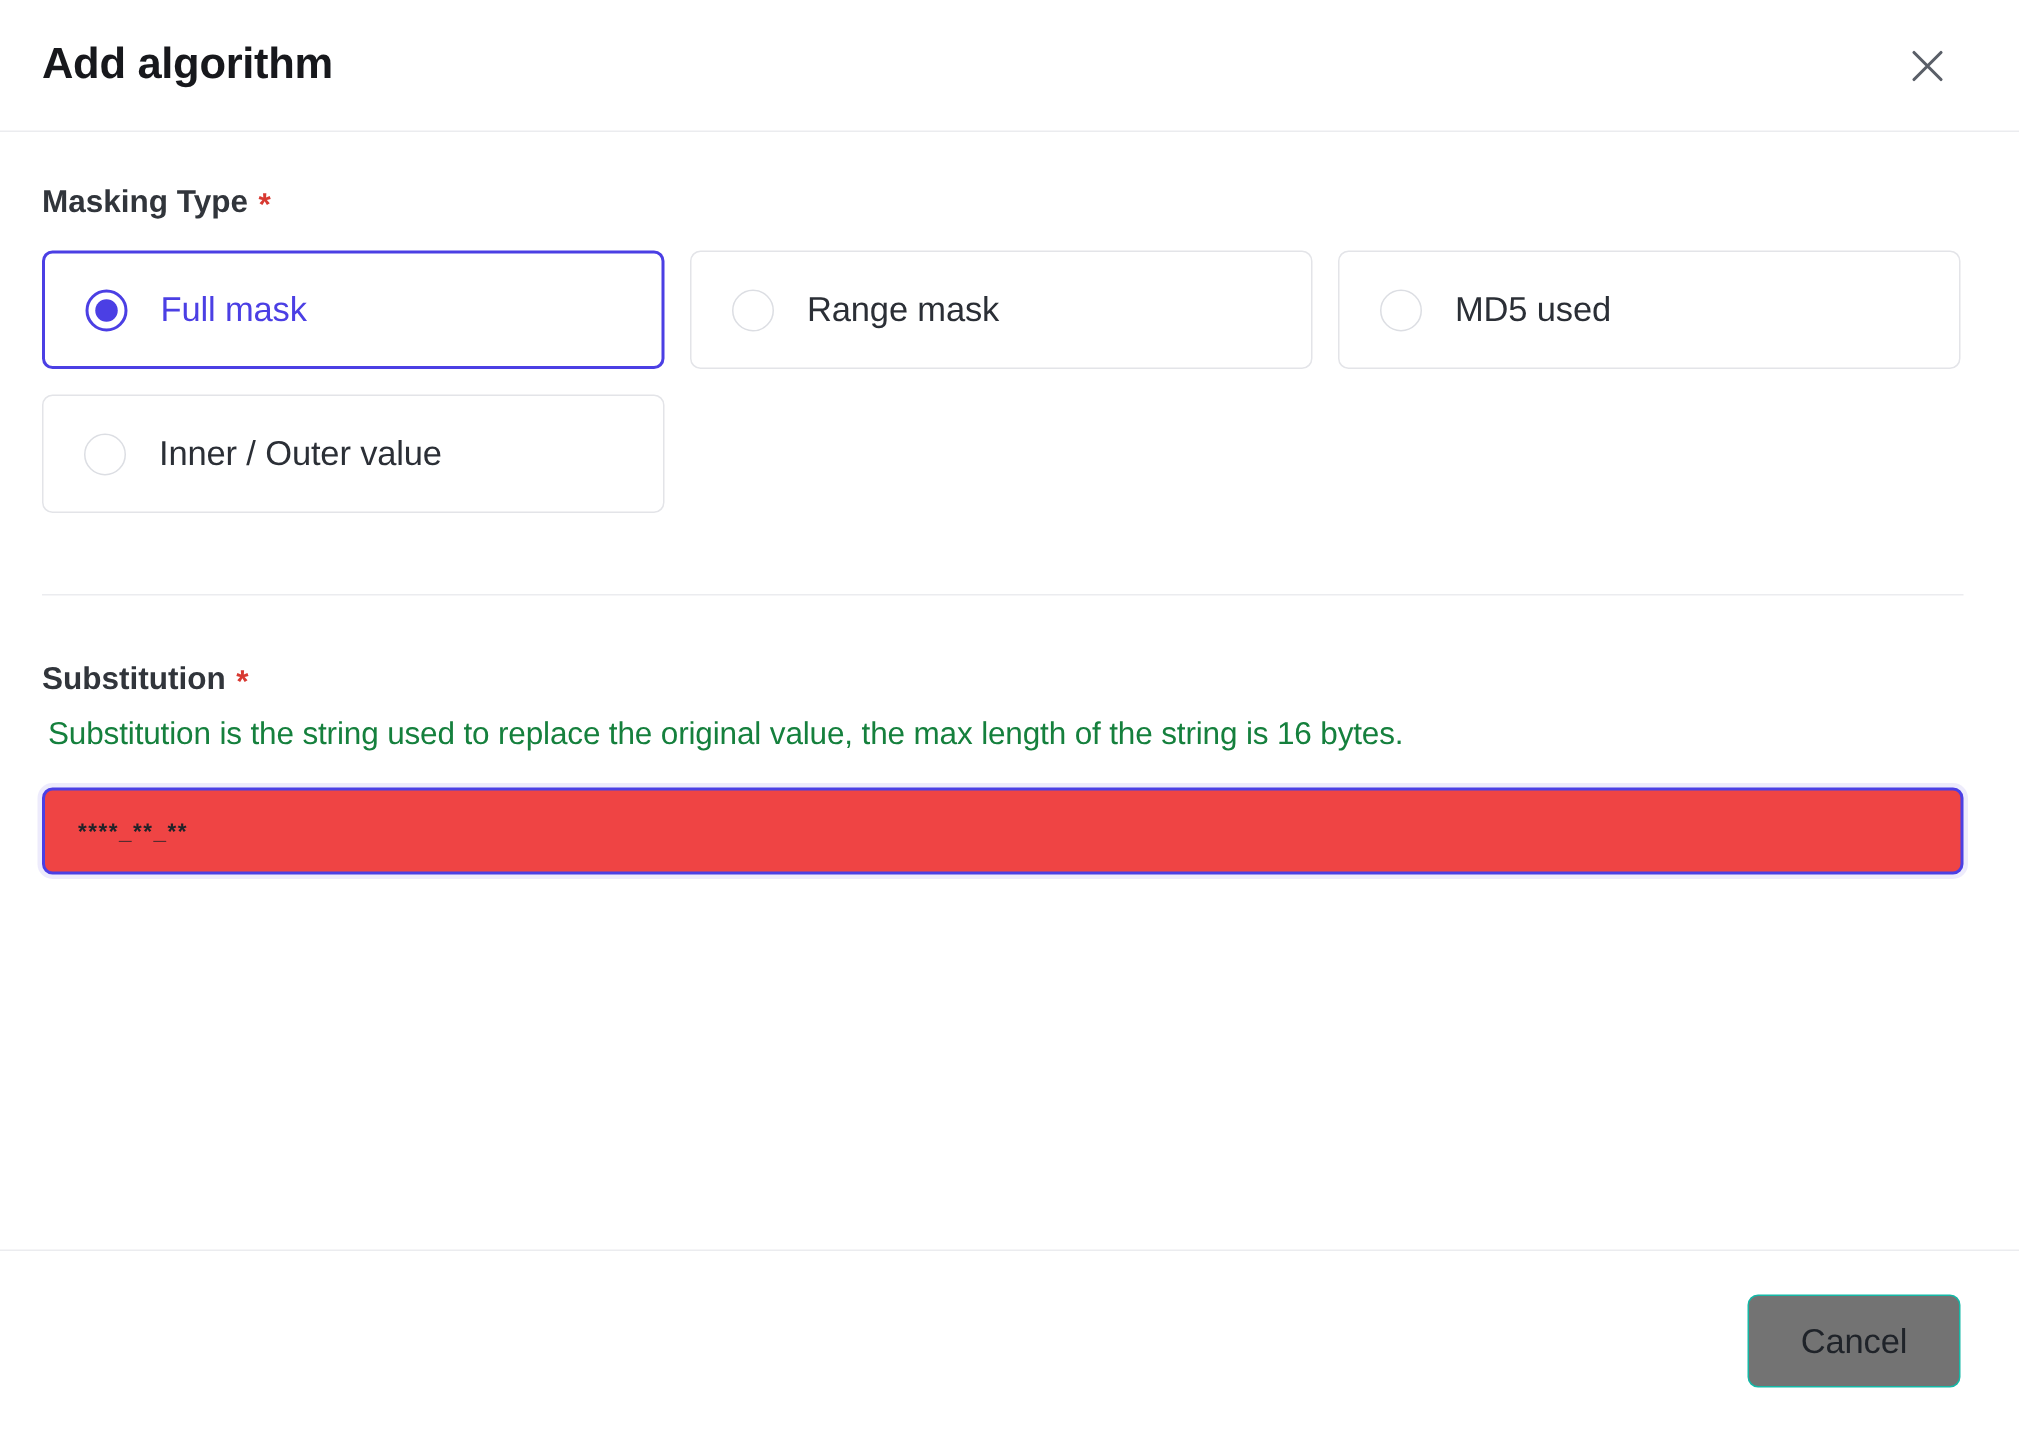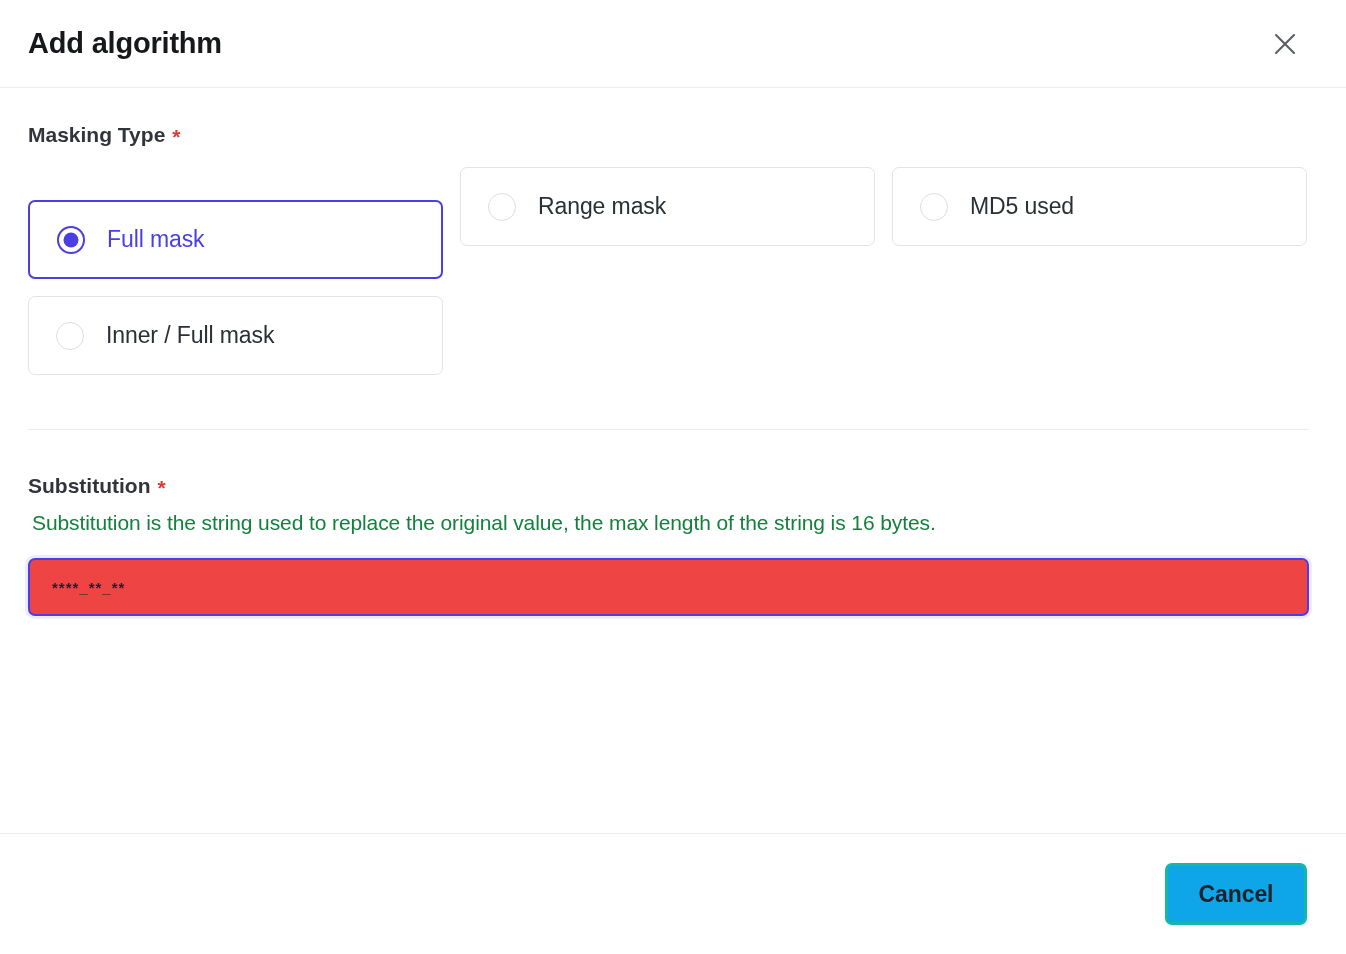--- a/index.html
+++ b/index.html
@@ -94,21 +94,20 @@
     border-radius: 7px;
     display: flex;
     align-items: center;
     padding-left: 27px;
     background: #ffffff;
     cursor: pointer;
     user-select: none;
   }
   .radio-card.selected {
     border: 2px solid #4b3fe4;
-    margin-top: 33px;
   }
   .radio-mark {
     width: 28px;
     height: 28px;
     border-radius: 50%;
     border: 1.6px solid #dcdee3;
     background: #ffffff;
     flex: 0 0 28px;
     position: relative;
   }
@@ -184,25 +183,24 @@
     height: 62px;
     border-radius: 7px;
     font-family: "Liberation Sans", sans-serif;
     font-size: 23px;
     cursor: pointer;
     line-height: 1;
     padding: 0 30px;
     letter-spacing: -0.1px;
   }
   .btn-cancel {
-    background: #0ea5e9;
-    border: 3px solid #14b8a6;
+    background: #737373;
+    border: 1px solid #14b8a6;
     color: #1f2329;
     min-width: 142px;
-    font-weight: bold;
   }
   .btn-confirm {
     background: #4b3fe4;
     border: 1px solid #4b3fe4;
     color: #ffffff;
     min-width: 155px;
   }
 </style>
 </head>
 <body>
@@ -239,21 +237,21 @@
         <span class="radio-text">Range mask</span>
       </div>
 
       <div class="radio-card">
         <span class="radio-mark"></span>
         <span class="radio-text">MD5 used</span>
       </div>
 
       <div class="radio-card">
         <span class="radio-mark"></span>
-        <span class="radio-text">Inner / Full mask</span>
+        <span class="radio-text">Inner / Outer value</span>
       </div>
 
     </div>
 
     <div class="section-divider"></div>
 
     <div class="field-label">
       <span>Substitution</span>
       <span class="req-star">*</span>
     </div>

